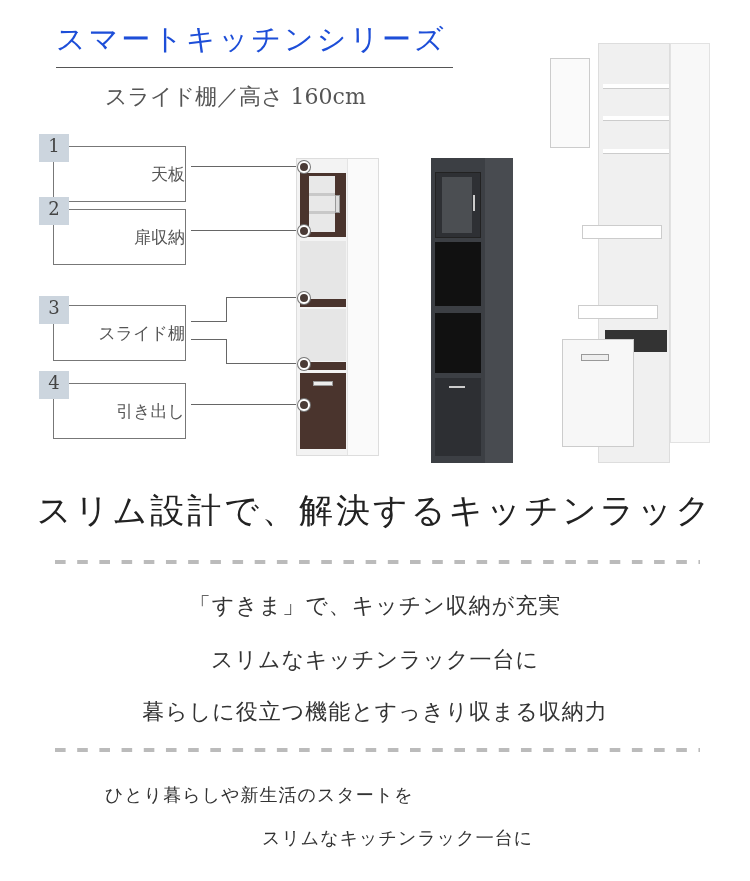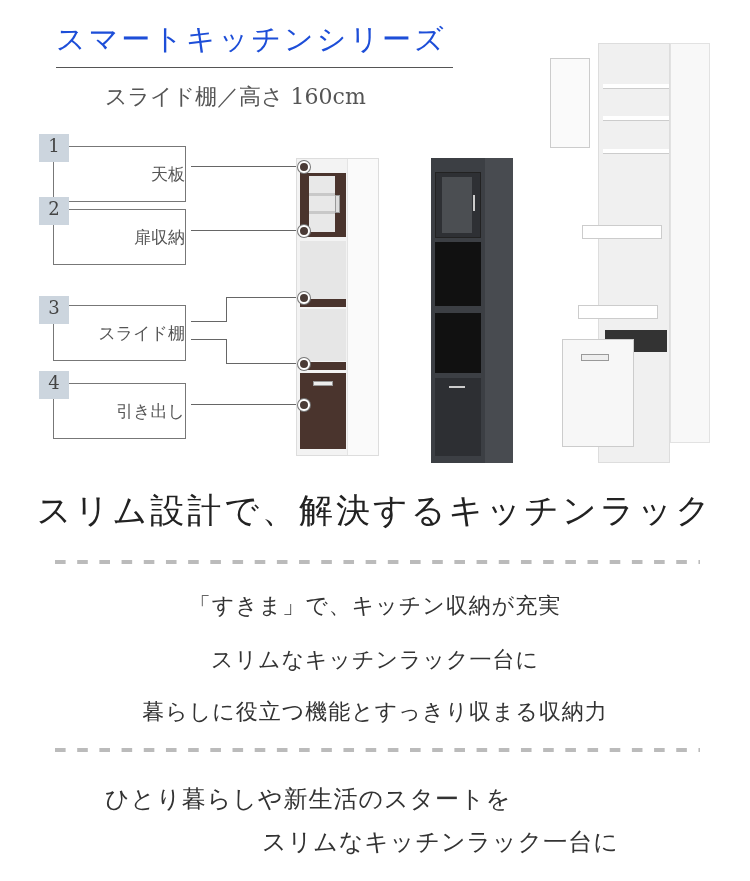--- a/index.html
+++ b/index.html
@@ -51,21 +51,21 @@
   .oc-slide { position:absolute; height:14px; background:#fff; border:1px solid #ccc; box-sizing:border-box; }
   .oc-drawer-front { position:absolute; left:-34px; top:296px; width:72px; height:108px; background:#f7f7f7; border:1px solid #ccc; box-sizing:border-box; }
   .oc-drawer-front .handle { position:absolute; left:18px; top:14px; width:26px; height:5px; border:1px solid #999; background:#eee; }
   .oc-dark-gap { position:absolute; left:6px; top:286px; width:62px; height:22px; background:#333; }
 
   .headline { left:0; width:750px; top:488px; text-align:center; font-size:34px; letter-spacing:3px; color:#222; white-space:nowrap; }
   .dashes { left:55px; width:645px; height:4px;
             background-image:linear-gradient(to right, #bbb 0, #bbb 11px, transparent 11px, transparent 22px);
             background-size:22.2px 4px; }
   .body-line { left:0; width:750px; text-align:center; font-size:22px; color:#333; white-space:nowrap; letter-spacing:1px; }
-  .bottom-line { font-size:24px; color:#333; white-space:nowrap; letter-spacing:1px; }
+  .bottom-line { font-size:18px; color:#333; white-space:nowrap; letter-spacing:1px; }
 </style>
 </head>
 <body>
 
 <div class="abs title">スマートキッチンシリーズ</div>
 <div class="abs title-rule"></div>
 <div class="abs subtitle">スライド棚／高さ 160cm</div>
 
 <div class="abs label-box" style="left:53px;top:146px;">
     <span>天板</span>

